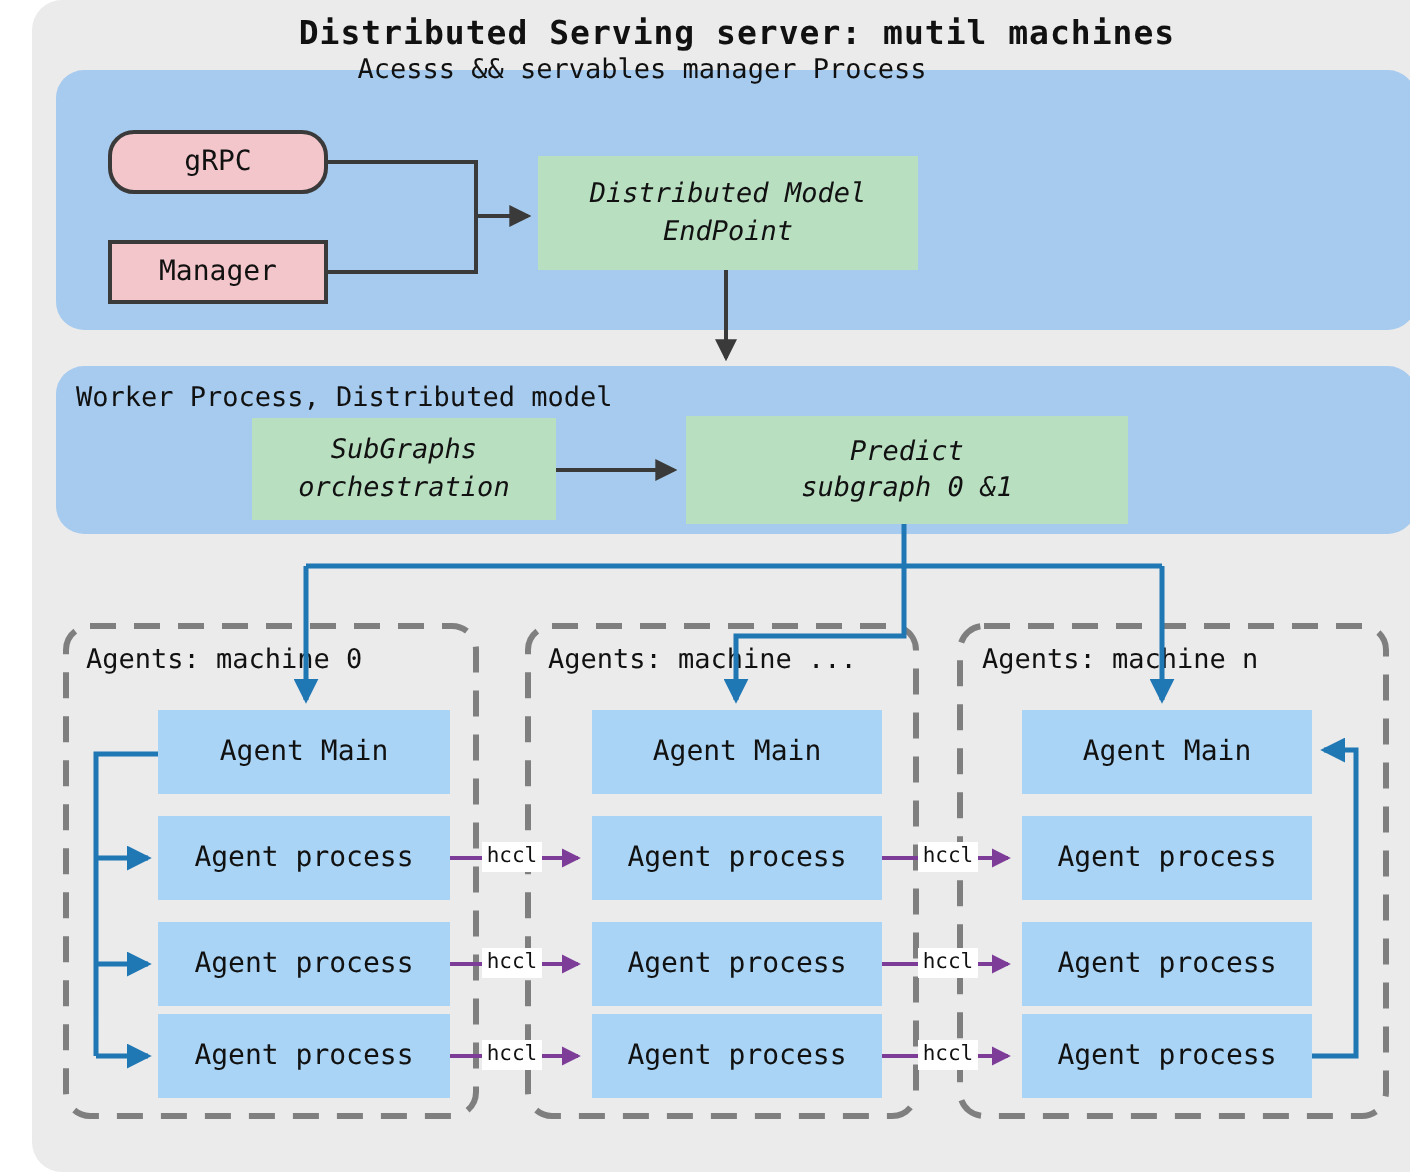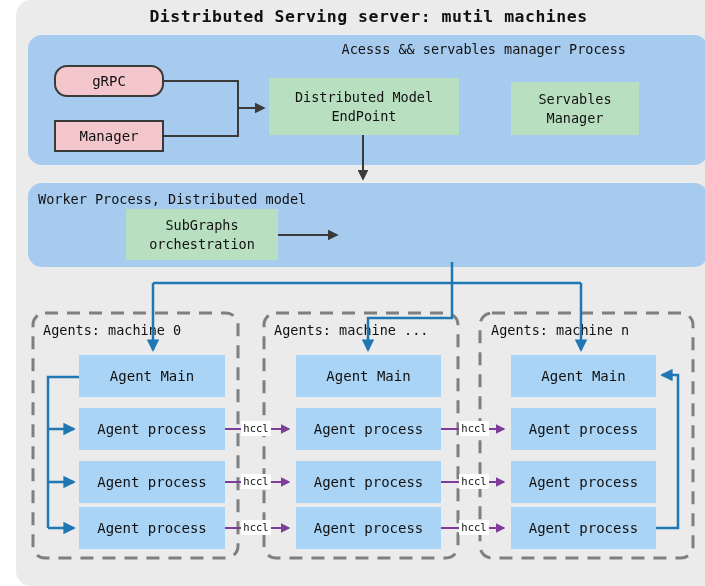--- a/index.html
+++ b/index.html
@@ -11,52 +11,52 @@
   body{font-family:"DejaVu Sans Mono","Liberation Mono",monospace;color:var(--ink);}
   .canvas{position:relative;width:705px;height:586px;background:var(--canvas-bg);
           border-radius:15px;overflow:hidden;margin-left:16px;}
   .abs{position:absolute;}
   .title{left:0;top:7px;width:705px;text-align:center;font-size:16.5px;font-weight:bold;letter-spacing:0.5px;}
   .container{background:var(--container-blue);border-radius:14px;}
   .sect-label{font-size:13.5px;white-space:nowrap;}
   .box{display:flex;align-items:center;justify-content:center;text-align:center;
        font-size:13.5px;line-height:1.35;white-space:pre-line;}
   .pinkbox{background:var(--pink);border:2px solid var(--dark);box-sizing:border-box;font-size:14px;}
-  .greenbox{background:var(--green);}
+  .greenbox{background:var(--green);font-style:italic;}
   .agentbox{background:var(--agent-blue);font-size:14px;}
   .machine-label{font-size:13.5px;white-space:nowrap;}
   .hccl{background:#ffffff;font-size:10.5px;line-height:15px;text-align:center;width:30px;height:15px;}
   svg.overlay{position:absolute;left:0;top:0;pointer-events:none;}
   .ln-dark{stroke:var(--dark);stroke-width:2;fill:none;}
   .ln-blue{stroke:var(--line-blue);stroke-width:2.5;fill:none;}
   .ln-purple{stroke:var(--purple);stroke-width:2;fill:none;}
   .dash-rect{stroke:var(--dash-gray);stroke-width:3;fill:none;stroke-dasharray:13 9;}
   .mk-dark{fill:var(--dark);} .mk-blue{fill:var(--line-blue);} .mk-purple{fill:var(--purple);}
 </style>
 </head>
 <body>
 
 <div class="canvas">
 
   <div class="abs title">Distributed Serving server: mutil machines</div>
 
   <div class="abs container" style="left:12px;top:35px;width:680px;height:130px;"></div>
-  <div class="abs sect-label" style="left:0;top:41px;width:610px;text-align:right;">Acesss &amp;&amp; servables manager Process</div>
+  <div class="abs sect-label" style="left:0;top:27px;width:610px;text-align:center;">Acesss &amp;&amp; servables manager Process</div>
 
   <div class="abs box pinkbox" style="left:38px;top:65px;width:110px;height:32px;border-radius:13px;">gRPC</div>
   <div class="abs box pinkbox" style="left:38px;top:120px;width:110px;height:32px;">Manager</div>
   <div class="abs box greenbox" style="left:253px;top:78px;width:190px;height:57px;">Distributed Model
 EndPoint</div>
-  <div class="abs box greenbox" style="left:495px;top:82px;width:128px;height:53px;">Servables
-Manager</div>
 
   <div class="abs container" style="left:12px;top:183px;width:680px;height:84px;"></div>
   <div class="abs sect-label" style="left:22px;top:191px;">Worker Process, Distributed model</div>
   <div class="abs box greenbox" style="left:110px;top:209px;width:152px;height:51px;">SubGraphs
 orchestration</div>
+  <div class="abs box greenbox" style="left:327px;top:208px;width:221px;height:54px;">Predict
+subgraph 0 &amp;1</div>
 
   <div class="abs machine-label" style="left:27px;top:322px;">Agents: machine 0</div>
   <div class="abs box agentbox" style="left:63px;top:355px;width:146px;height:42px;">Agent Main</div>
   <div class="abs box agentbox" style="left:63px;top:408px;width:146px;height:42px;">Agent process</div>
   <div class="abs box agentbox" style="left:63px;top:461px;width:146px;height:42px;">Agent process</div>
   <div class="abs box agentbox" style="left:63px;top:507px;width:146px;height:42px;">Agent process</div>
 
   <div class="abs machine-label" style="left:258px;top:322px;">Agents: machine ...</div>
   <div class="abs box agentbox" style="left:280px;top:355px;width:145px;height:42px;">Agent Main</div>
   <div class="abs box agentbox" style="left:280px;top:408px;width:145px;height:42px;">Agent process</div>

